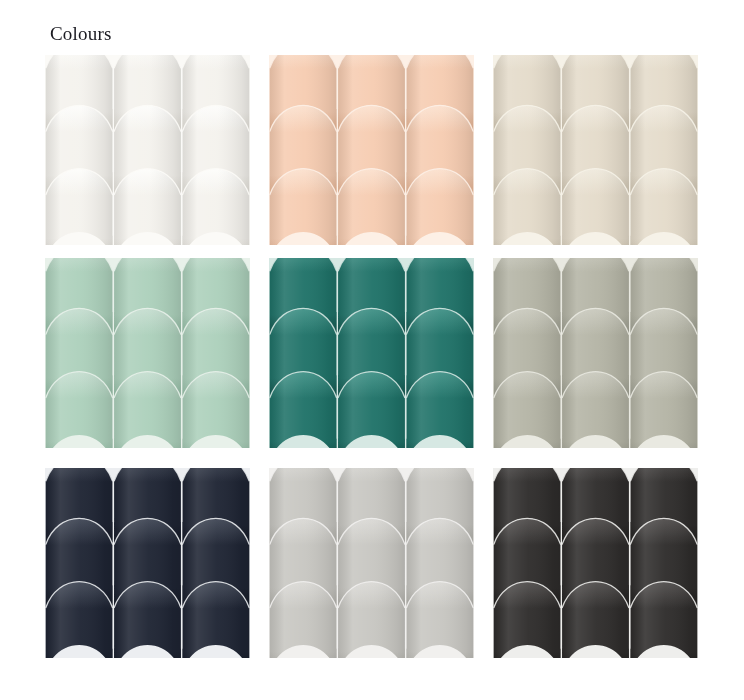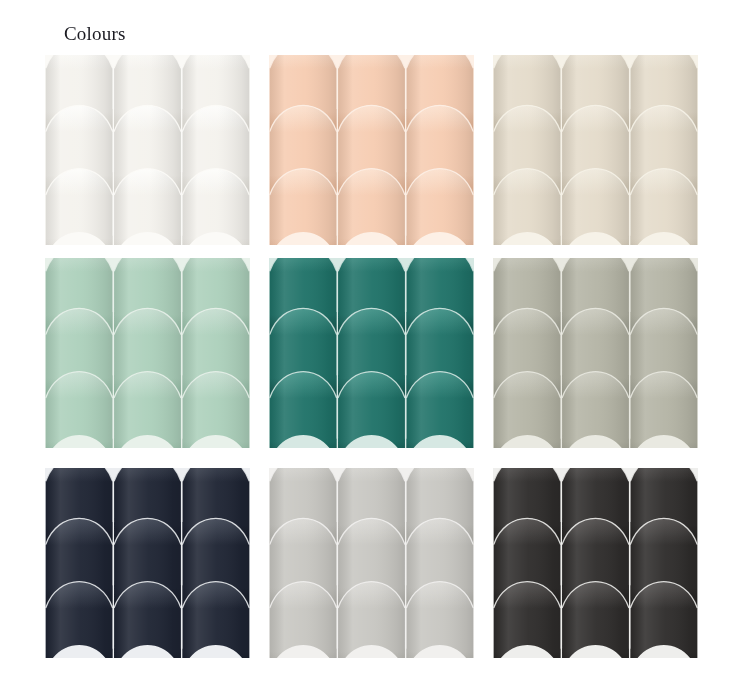--- a/index.html
+++ b/index.html
@@ -10,21 +10,21 @@
   body {
     width: 744px;
     height: 700px;
     position: relative;
     overflow: hidden;
     font-family: "Liberation Sans", sans-serif;
   }
 
   #page-title {
     position: absolute;
-    left: 64px;
+    left: 50px;
     top: 22px;
     font-family: "Liberation Serif", serif;
     font-size: 19px;
     line-height: 24px;
     color: #1b1b22;
     letter-spacing: 0.2px;
     white-space: nowrap;
   }
 
   #swatch-grid {

